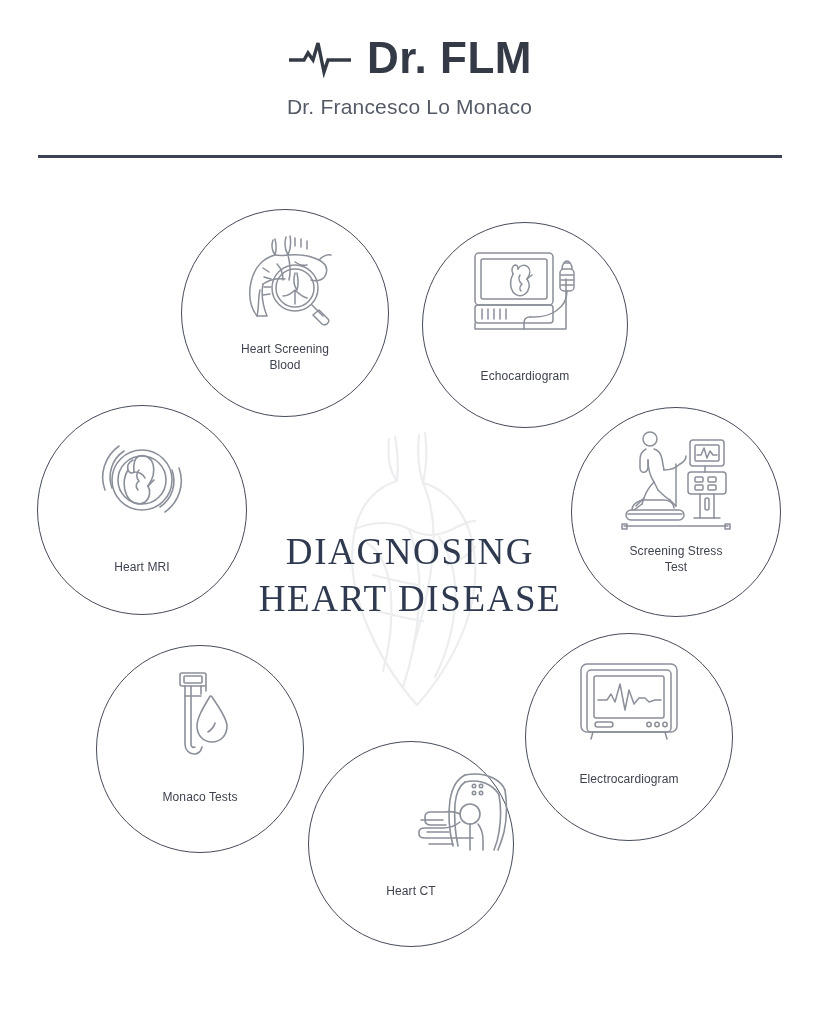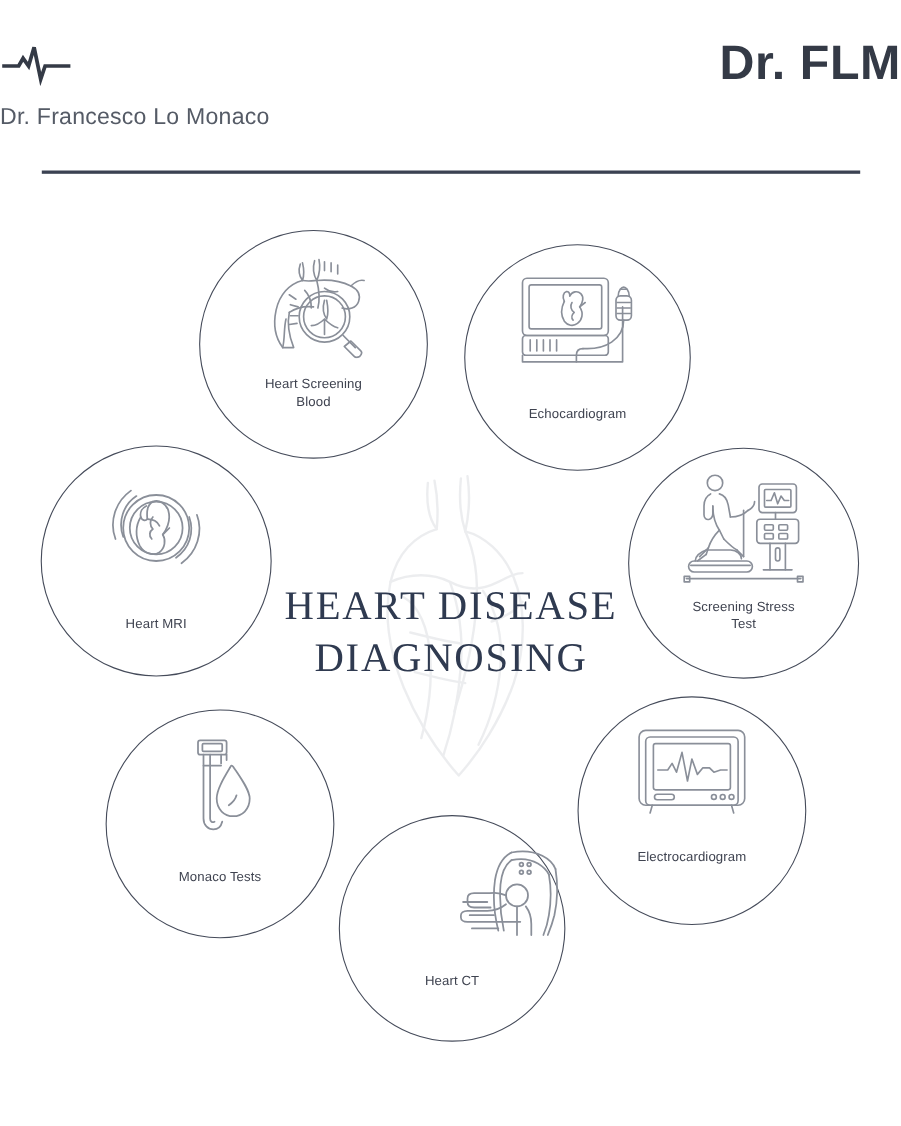--- a/index.html
+++ b/index.html
@@ -23,21 +23,21 @@
     width: 819px;
     height: 160px;
   }
   .logo-row {
     position: absolute;
     top: 36px;
     left: 0;
     width: 819px;
     display: flex;
     align-items: center;
-    justify-content: space-between;
+    justify-content: center;
     gap: 14px;
   }
   .logo-pulse {
     display: block;
     width: 66px;
     height: 40px;
   }
   .logo-wordmark {
     font-family: "Liberation Sans", sans-serif;
     font-size: 44px;
@@ -45,21 +45,21 @@
     letter-spacing: 0.5px;
     color: #343a46;
     line-height: 1;
     white-space: nowrap;
   }
   .logo-subtitle {
     position: absolute;
     top: 95px;
     left: 0;
     width: 819px;
-    text-align: left;
+    text-align: center;
     font-family: "Liberation Sans", sans-serif;
     font-size: 21px;
     font-weight: 400;
     letter-spacing: 0.2px;
     color: #555b66;
   }
   .divider {
     position: absolute;
     top: 155px;
     left: 38px;
@@ -177,22 +177,22 @@
     <path d="M96,58 C104,76 108,100 106,126 C104,156 96,190 86,222"></path>
     <path d="M82,104 C90,126 94,152 92,180 C90,208 84,238 76,262"></path>
     <path d="M112,112 C124,130 130,154 128,180 C126,206 118,232 108,252"></path>
     <path d="M46,150 C62,154 78,158 92,160"></path>
     <path d="M50,186 C66,190 82,194 96,196"></path>
     <path d="M120,140 C132,136 142,130 148,122"></path>
   </g>
 </svg>
 
 <div class="center-title">
+  <span class="ct-line">DIAGNOSING</span>
   <span class="ct-line">HEART DISEASE</span>
-  <span class="ct-line">DIAGNOSING</span>
 </div>
 
 <div class="node" id="node-0">
   <svg class="node-icon" width="104" height="94" viewBox="0 0 104 94">
     <g fill="none" stroke="#8a8f99" stroke-width="1.5" stroke-linecap="round" stroke-linejoin="round">
       <path d="M40,8 C38,14 39,19 42,23 C44,17 43,11 42,7"></path>
       <path d="M53,5 C51,12 52,18 55,23 C58,16 58,9 57,4"></path>
       <path d="M62,6 L62,14 M68,7 L68,15 M74,9 L74,17"></path>
       <path d="M42,23 C30,26 21,36 18,50 C15,64 18,76 24,84 L34,84
                C30,74 28,62 30,52"></path>

